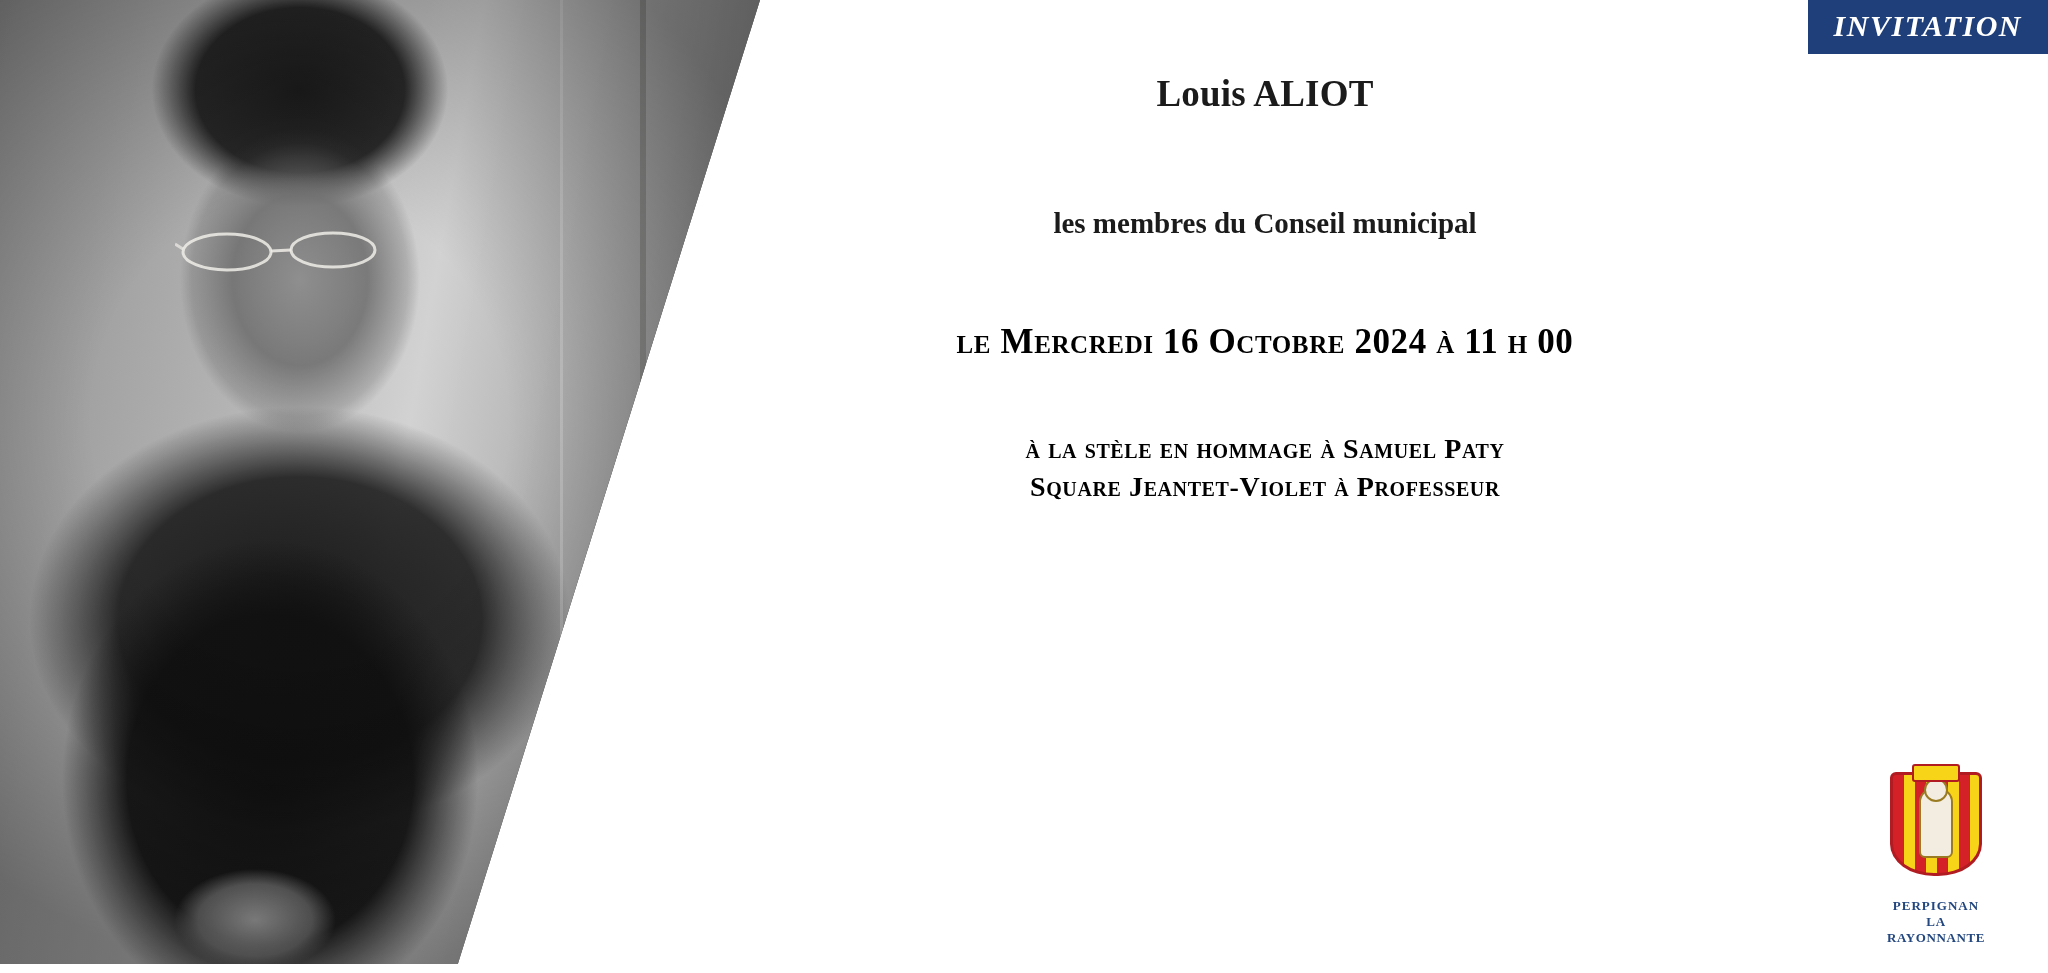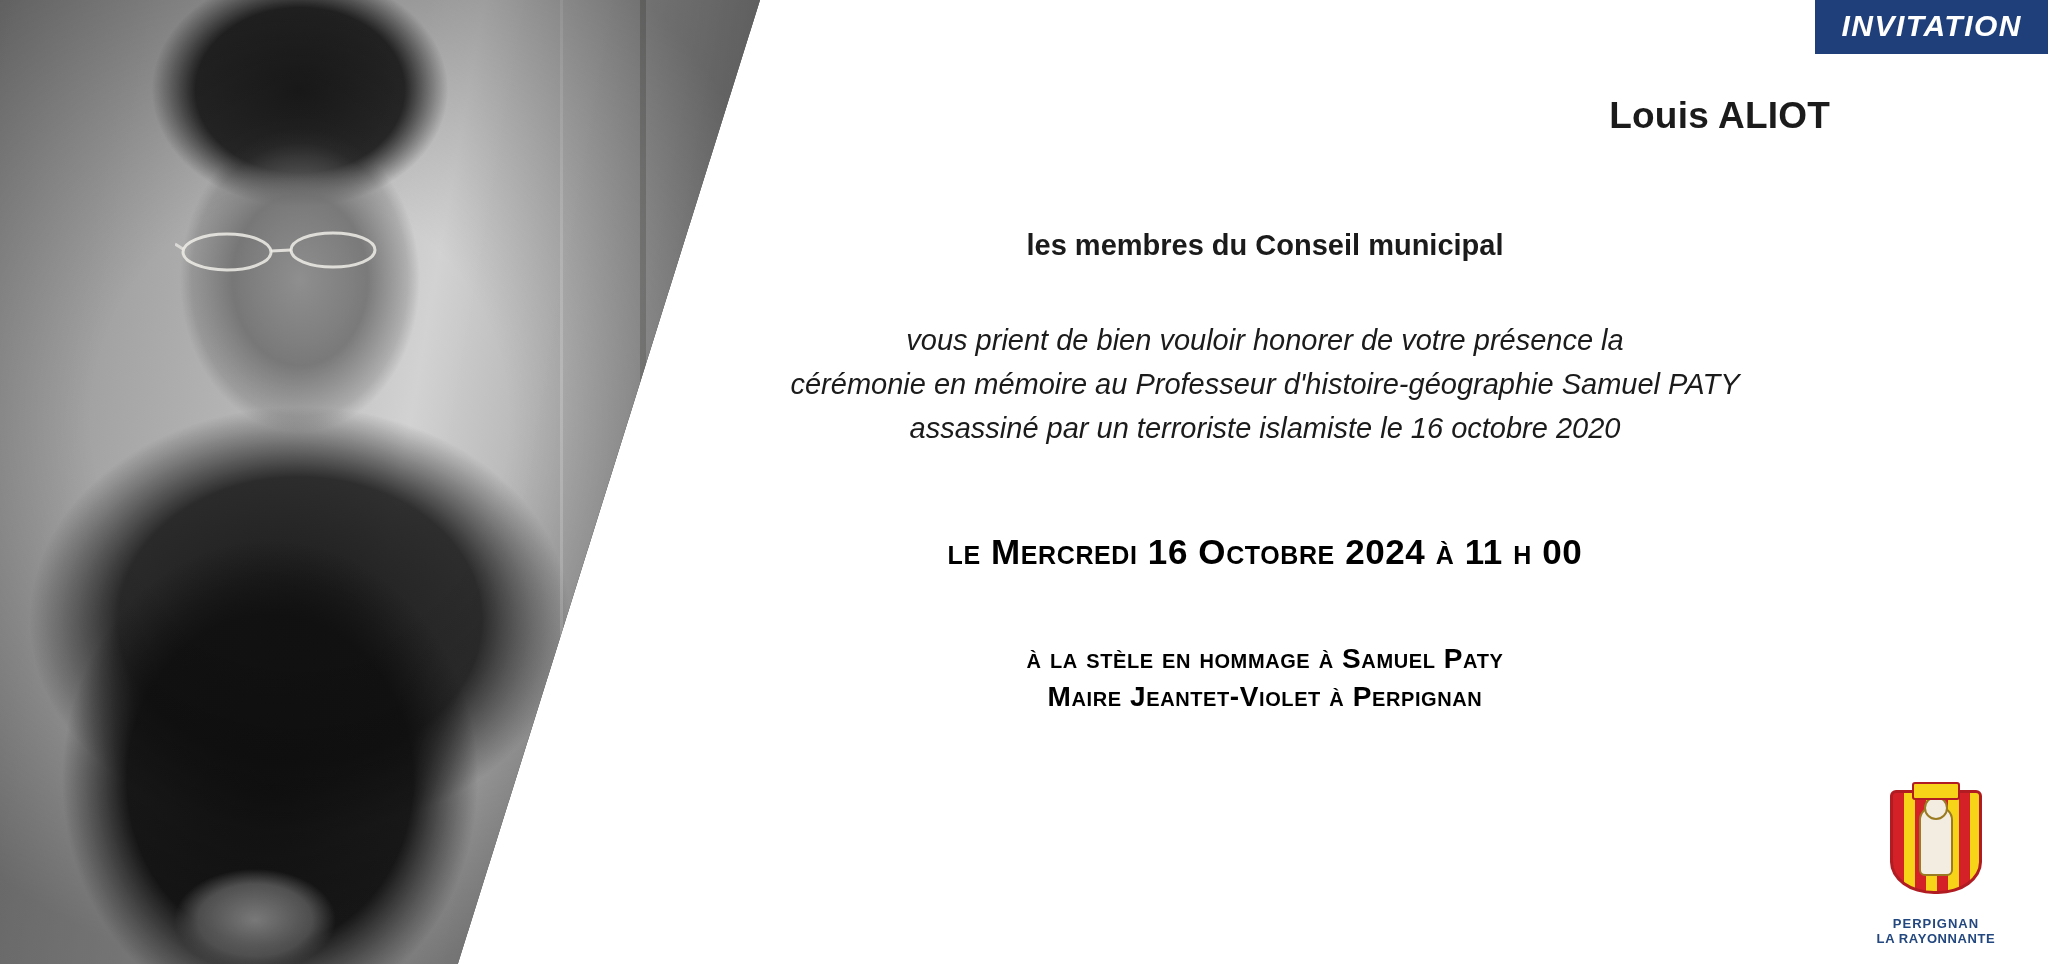--- a/index.html
+++ b/index.html
@@ -6,21 +6,21 @@
     margin: 0;
     padding: 0;
     background: #ffffff;
   }
   #page {
     position: relative;
     width: 2048px;
     height: 964px;
     background: #ffffff;
     overflow: hidden;
-    font-family: Liberation Sans, sans-serif;
+    font-family: Liberation Serif, serif;
   }
 
   
   .photo-panel {
     position: absolute;
     left: 0;
     top: 0;
     width: 760px;
     height: 973px;
     overflow: hidden;
@@ -89,25 +89,24 @@
   .content {
     position: absolute;
     left: 700px;
     top: 0;
     width: 1130px;
     height: 973px;
     text-align: center;
     color: #1b1b1b;
   }
   .name {
-    margin-top: 95px;
+    margin-top: 72px;
     font-size: 37px;
     font-weight: bold;
     letter-spacing: 0.2px;
-    text-align: right;
   }
   .role {
     margin-top: 6px;
     font-size: 31px;
     font-weight: normal;
   }
   .council {
     margin-top: 92px;
     font-size: 29px;
     font-weight: bold;
@@ -224,31 +223,26 @@
     <div class="photo-vignette"></div>
   </div>
 
   <div class="invitation-badge">INVITATION</div>
 
   <div class="content">
     <div class="name">Louis ALIOT</div>
 
     <div class="council">les membres du Conseil municipal</div>
 
-    <div class="body-text">
-      <div>vous prient de bien vouloir honorer de votre présence la</div>
-      <div>cérémonie en mémoire au Professeur d'histoire-géographie Samuel PATY</div>
-      <div>assassiné par un terroriste islamiste le 16 octobre 2020</div>
-    </div>
 
     <div class="datetime blue-block">le Mercredi 16 Octobre 2024 à 11 h 00</div>
 
     <div class="place blue-block">
       <div>à la stèle en hommage à Samuel Paty</div>
-      <div>Maire Jeantet-Violet à Perpignan</div>
+      <div>Square Jeantet-Violet à Professeur</div>
     </div>
   </div>
 
   <div class="crest">
     <div class="crest-shield">
       <div class="shape"></div>
       <div class="figure"></div>
       <div class="head"></div>
       <div class="crown"></div>
     </div>

